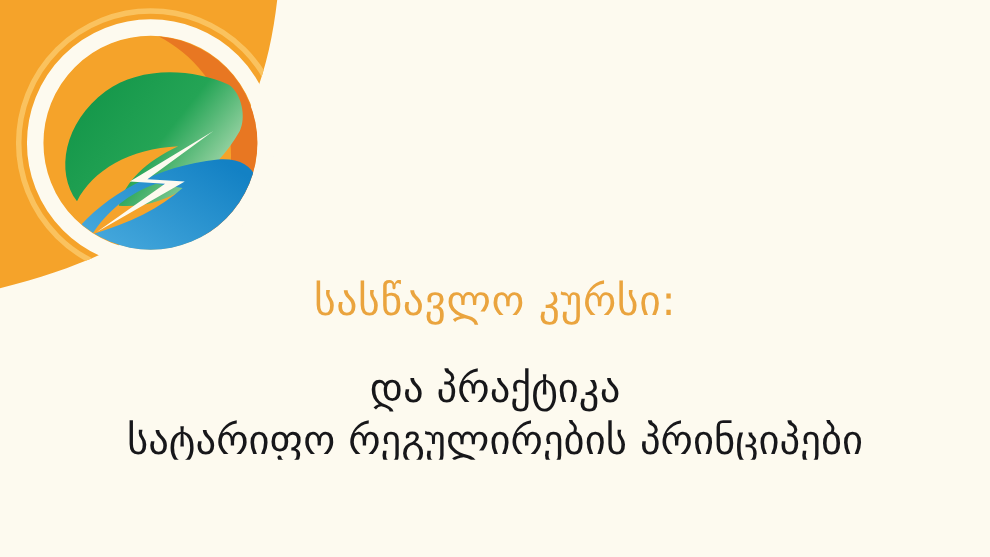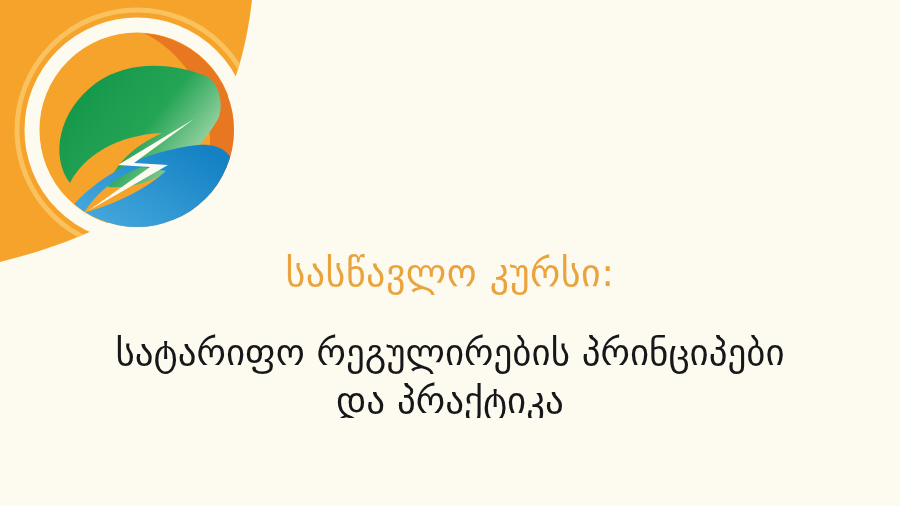--- a/index.html
+++ b/index.html
@@ -129,19 +129,19 @@
 
       <path d="M172,104 L96,150 L128,152 L66,196 L146,150 L112,148 Z" fill="#fdfaef"></path>
     </g>
   </svg>
 
   <div class="text-stack">
 
     <div class="course-kicker">სასწავლო კურსი:</div>
 
     <div class="course-title">
+      <span class="ln">და პრაქტიკა</span>
       <span class="ln">სატარიფო რეგულირების პრინციპები</span>
-      <span class="ln">და პრაქტიკა</span>
     </div>
 
   </div>
 
 </div>
 
 </body></html>

